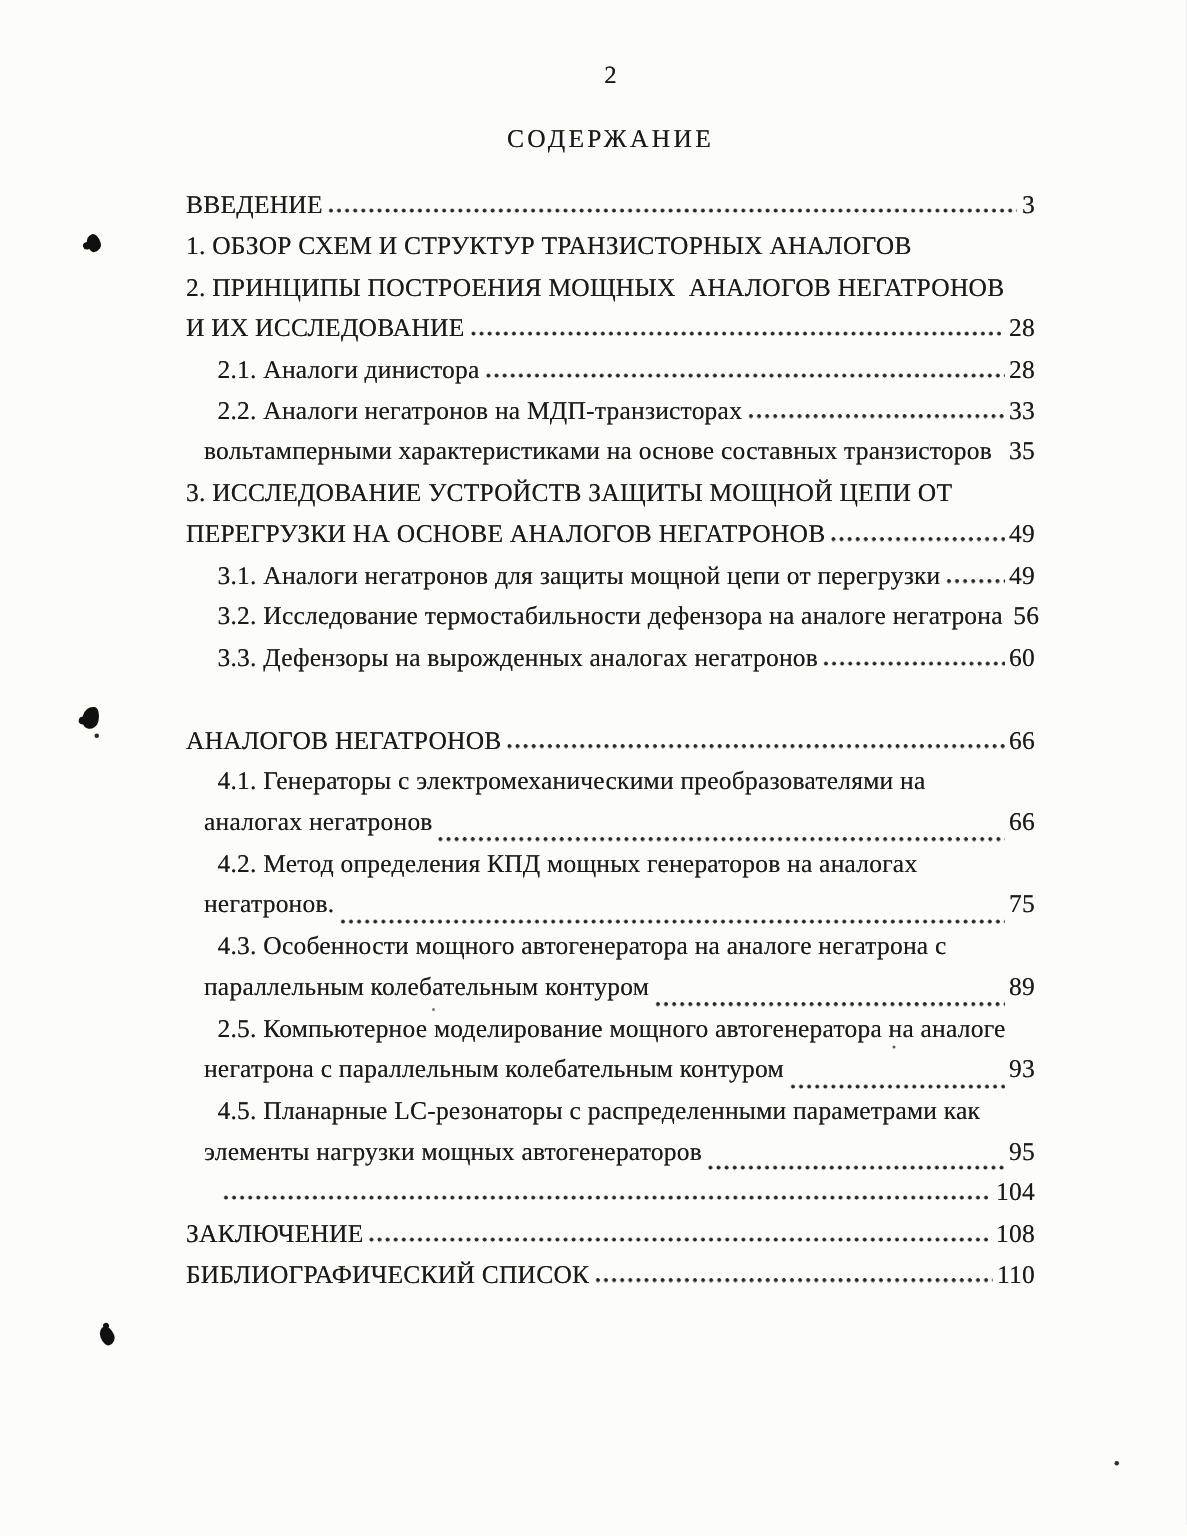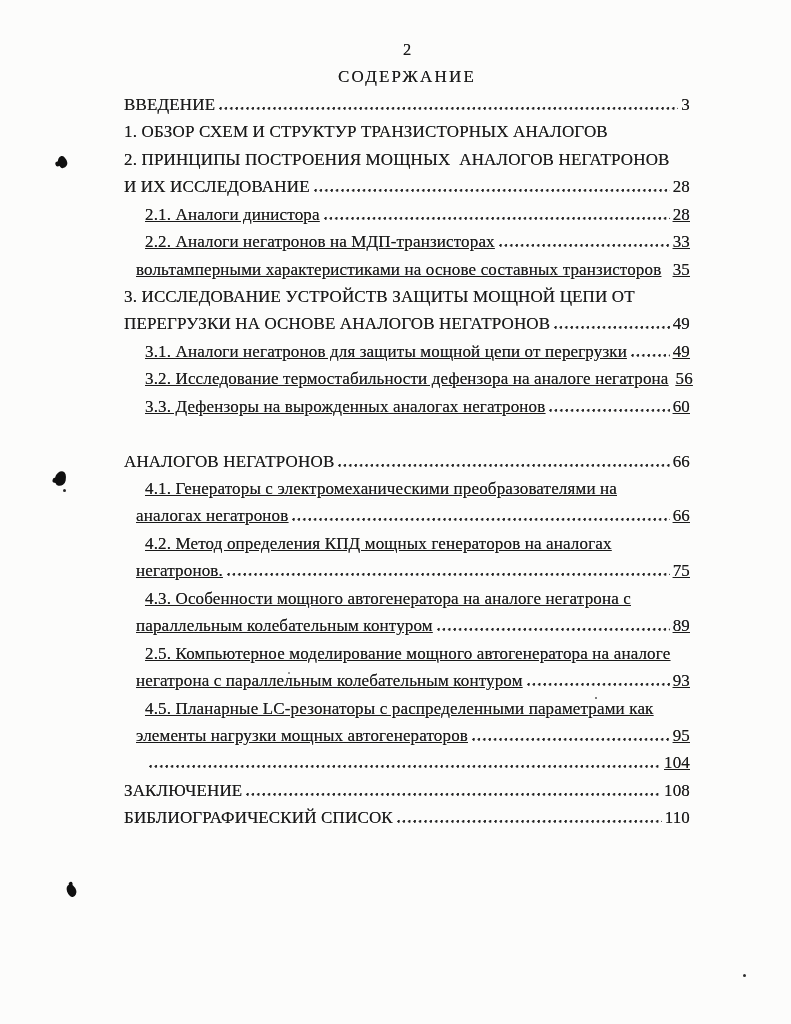--- a/index.html
+++ b/index.html
@@ -16,34 +16,34 @@
   .content{
     position:absolute;
     left:124px;top:36px;width:566px;
   }
   .row{height:27.45px;line-height:27.45px;}
   .pageno{
     text-align:center;
     font-size:16.5px;
   }
   .title{
-    margin:0;
+    margin:16px;
     text-align:center;
     font-size:17px;
     font-weight:normal;
     letter-spacing:2.2px;
   }
   .toc-line{
     display:flex;
     align-items:baseline;
     font-size:17px;
     letter-spacing:0.15px;
   }
-  .toc-line.level-2{padding-left:21px;text-decoration:underline;}
-  .toc-line.level-2.cont{padding-left:12px;}
+  .toc-line.level-2{padding-left:21px;}
+  .toc-line.level-2.cont{padding-left:12px;align-items:flex-end;}
   .toc-text{white-space:pre;}
   .toc-leader{
     flex:1 1 auto;
     height:3px;
     margin:0 3px 1px 4px;
     background-image:radial-gradient(circle at 1.6px 1.4px,#262626 1.1px,rgba(0,0,0,0) 1.5px);
     background-size:5.4px 3px;
     background-position:left bottom;
     background-repeat:repeat-x;
   }

